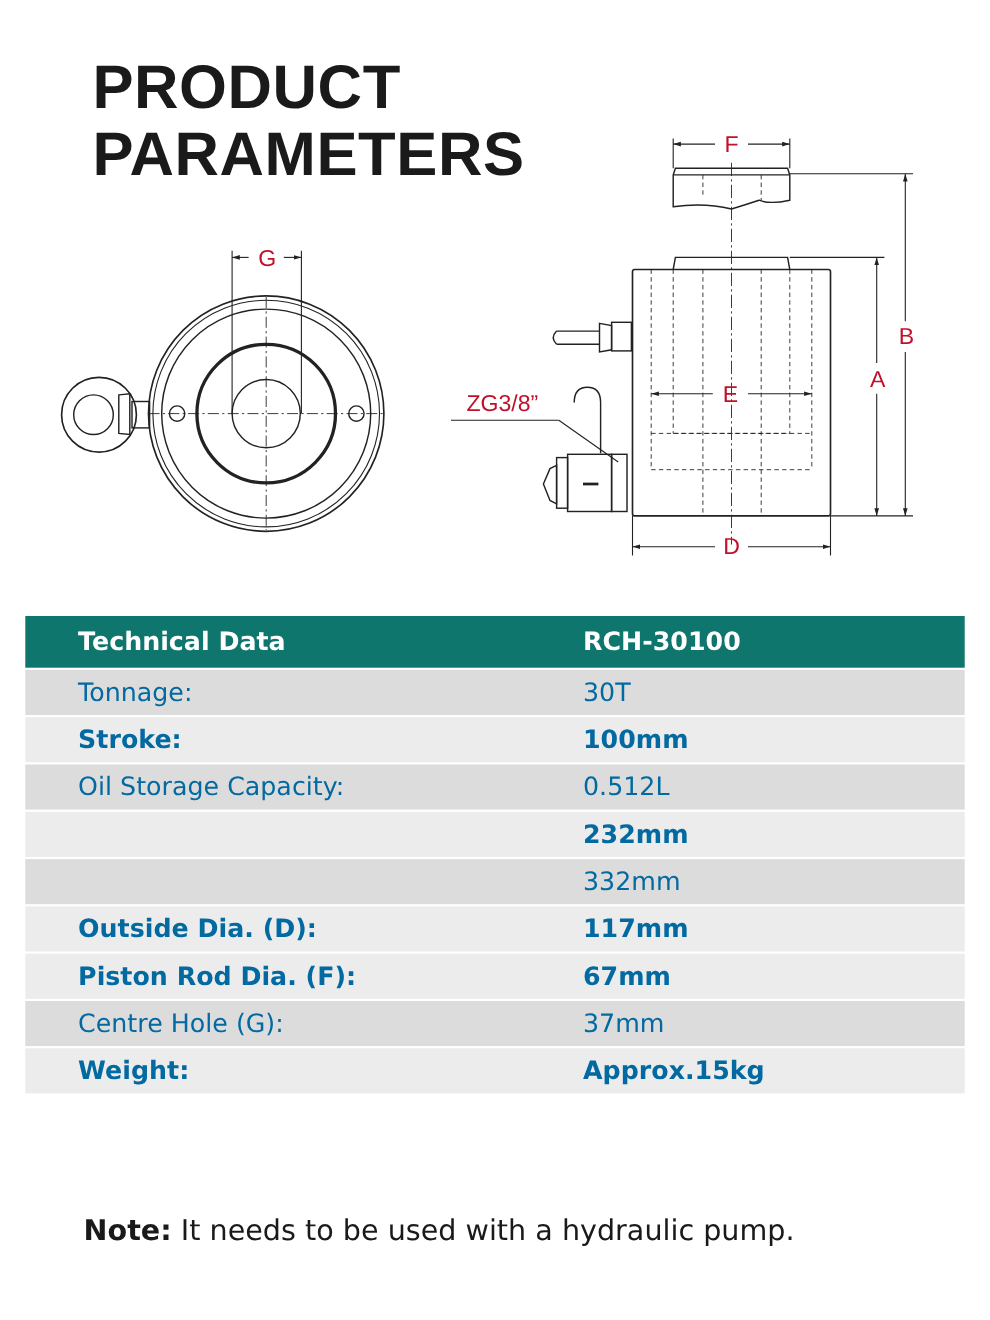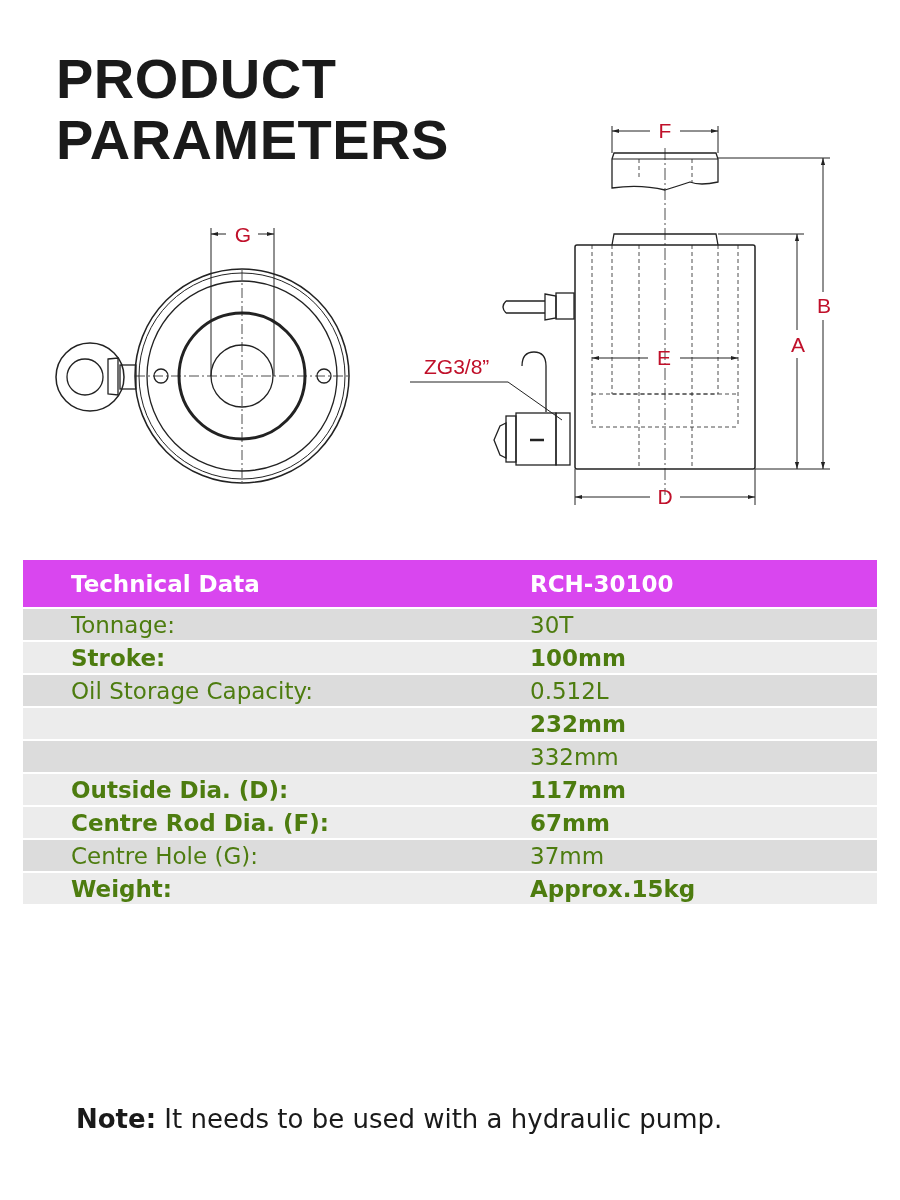--- a/index.html
+++ b/index.html
@@ -1,23 +1,23 @@
 <!DOCTYPE html>
 <html><head>
 <meta charset="utf-8">
 <style>
   html,body{margin:0;padding:0;background:#fff;}
   body{width:900px;height:1200px;position:relative;overflow:hidden;font-family:"DejaVu Sans",sans-serif;color:#1a1a1a;}
   .title{position:absolute;left:56px;top:48px;font-family:"Liberation Sans",sans-serif;font-weight:bold;font-size:56px;line-height:61px;letter-spacing:0.5px;color:#1a1a1a;}
-  .title div{white-space:nowrap;}
+  .title div{white-space:nowrap;margin-left:28px;}
   svg.drawing{position:absolute;left:0;top:0;}
   .lbl{fill:#c0102a;font-family:"Liberation Sans",sans-serif;font-size:21px;}
   .table{position:absolute;left:23px;top:560px;width:854px;}
-  .row{height:31px;margin-bottom:2px;display:flex;align-items:center;font-size:23px;color:#4d7c0f;}
-  .row.hdr{background:#d946ef;color:#fff;font-weight:bold;height:47px;}
+  .row{height:41px;margin-bottom:2px;display:flex;align-items:center;font-size:23px;color:#0369a1;}
+  .row.hdr{background:#0f766e;color:#fff;font-weight:bold;height:47px;}
   .row.odd{background:#dcdcdc;}
   .row.even{background:#ececec;font-weight:bold;}
   .c1{position:absolute;left:48px;}
   .c2{position:absolute;left:507px;}
   .row{position:relative;}
   .note{position:absolute;left:76px;top:1104px;font-size:26px;color:#1a1a1a;white-space:nowrap;}
   .note b{font-weight:bold;}
 </style>
 </head>
 <body>
@@ -150,21 +150,21 @@
       <span class="c2">232mm</span>
     </div>
   <div class="row odd">
       <span class="c2">332mm</span>
     </div>
   <div class="row even">
       <span class="c1">Outside Dia. (D):</span>
       <span class="c2">117mm</span>
     </div>
   <div class="row even">
-      <span class="c1">Centre Rod Dia. (F):</span>
+      <span class="c1">Piston Rod Dia. (F):</span>
       <span class="c2">67mm</span>
     </div>
   <div class="row odd">
       <span class="c1">Centre Hole (G):</span>
       <span class="c2">37mm</span>
     </div>
   <div class="row even">
       <span class="c1">Weight:</span>
       <span class="c2">Approx.15kg</span>
     </div>

